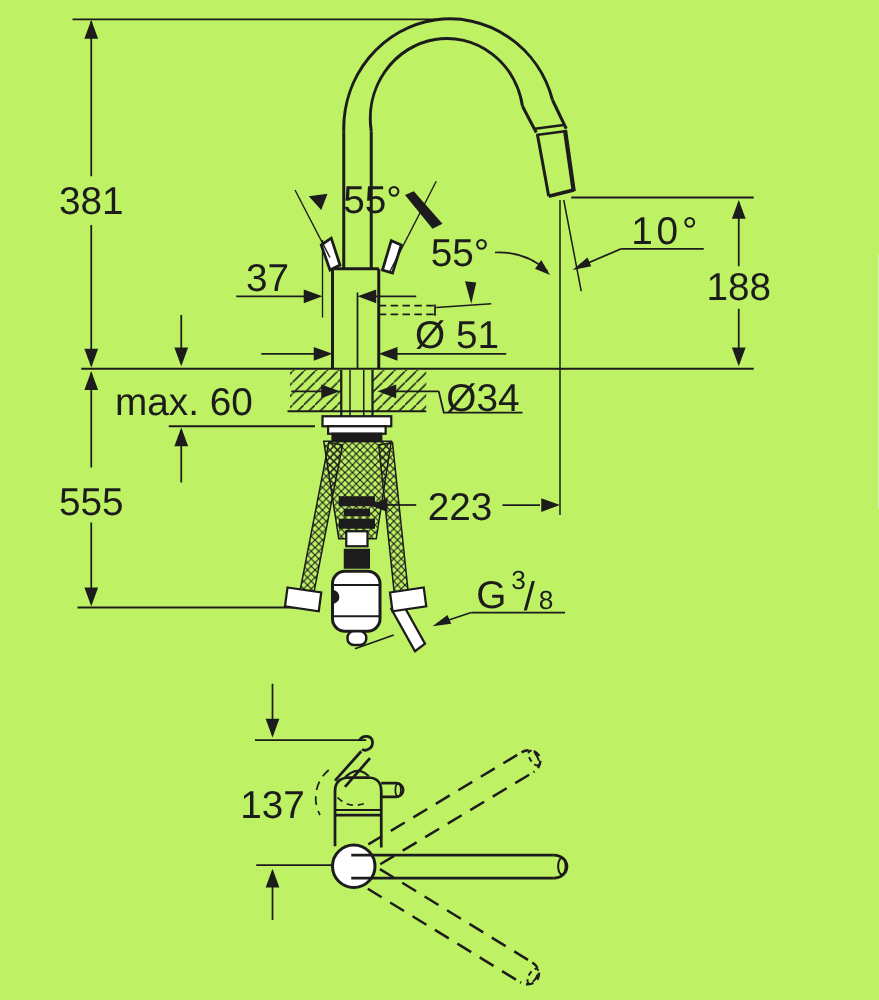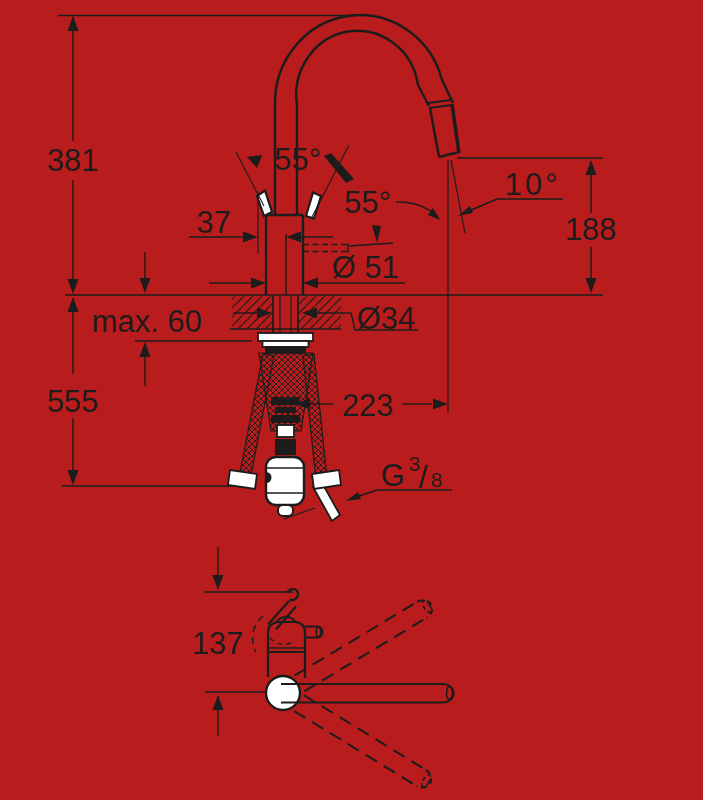--- a/index.html
+++ b/index.html
@@ -1,19 +1,19 @@
 <!DOCTYPE html>
 <html><head>
 <meta charset="utf-8">
 <style>
   html,body{margin:0;padding:0;background:#fff;}
   .canvas{
     position:relative;
     width:703px;height:800px;
-    background:#b91c1c;
+    background:#bef264;
     font-family:"Liberation Sans", sans-serif;
     overflow:hidden;
   }
   svg text{
     font-family:"Liberation Sans", sans-serif;
     fill:#1c1c1c;
   }
   .dim{font-size:31px;}
   .dim-sup{font-size:21px;}
   .slash{font-size:32px;}

